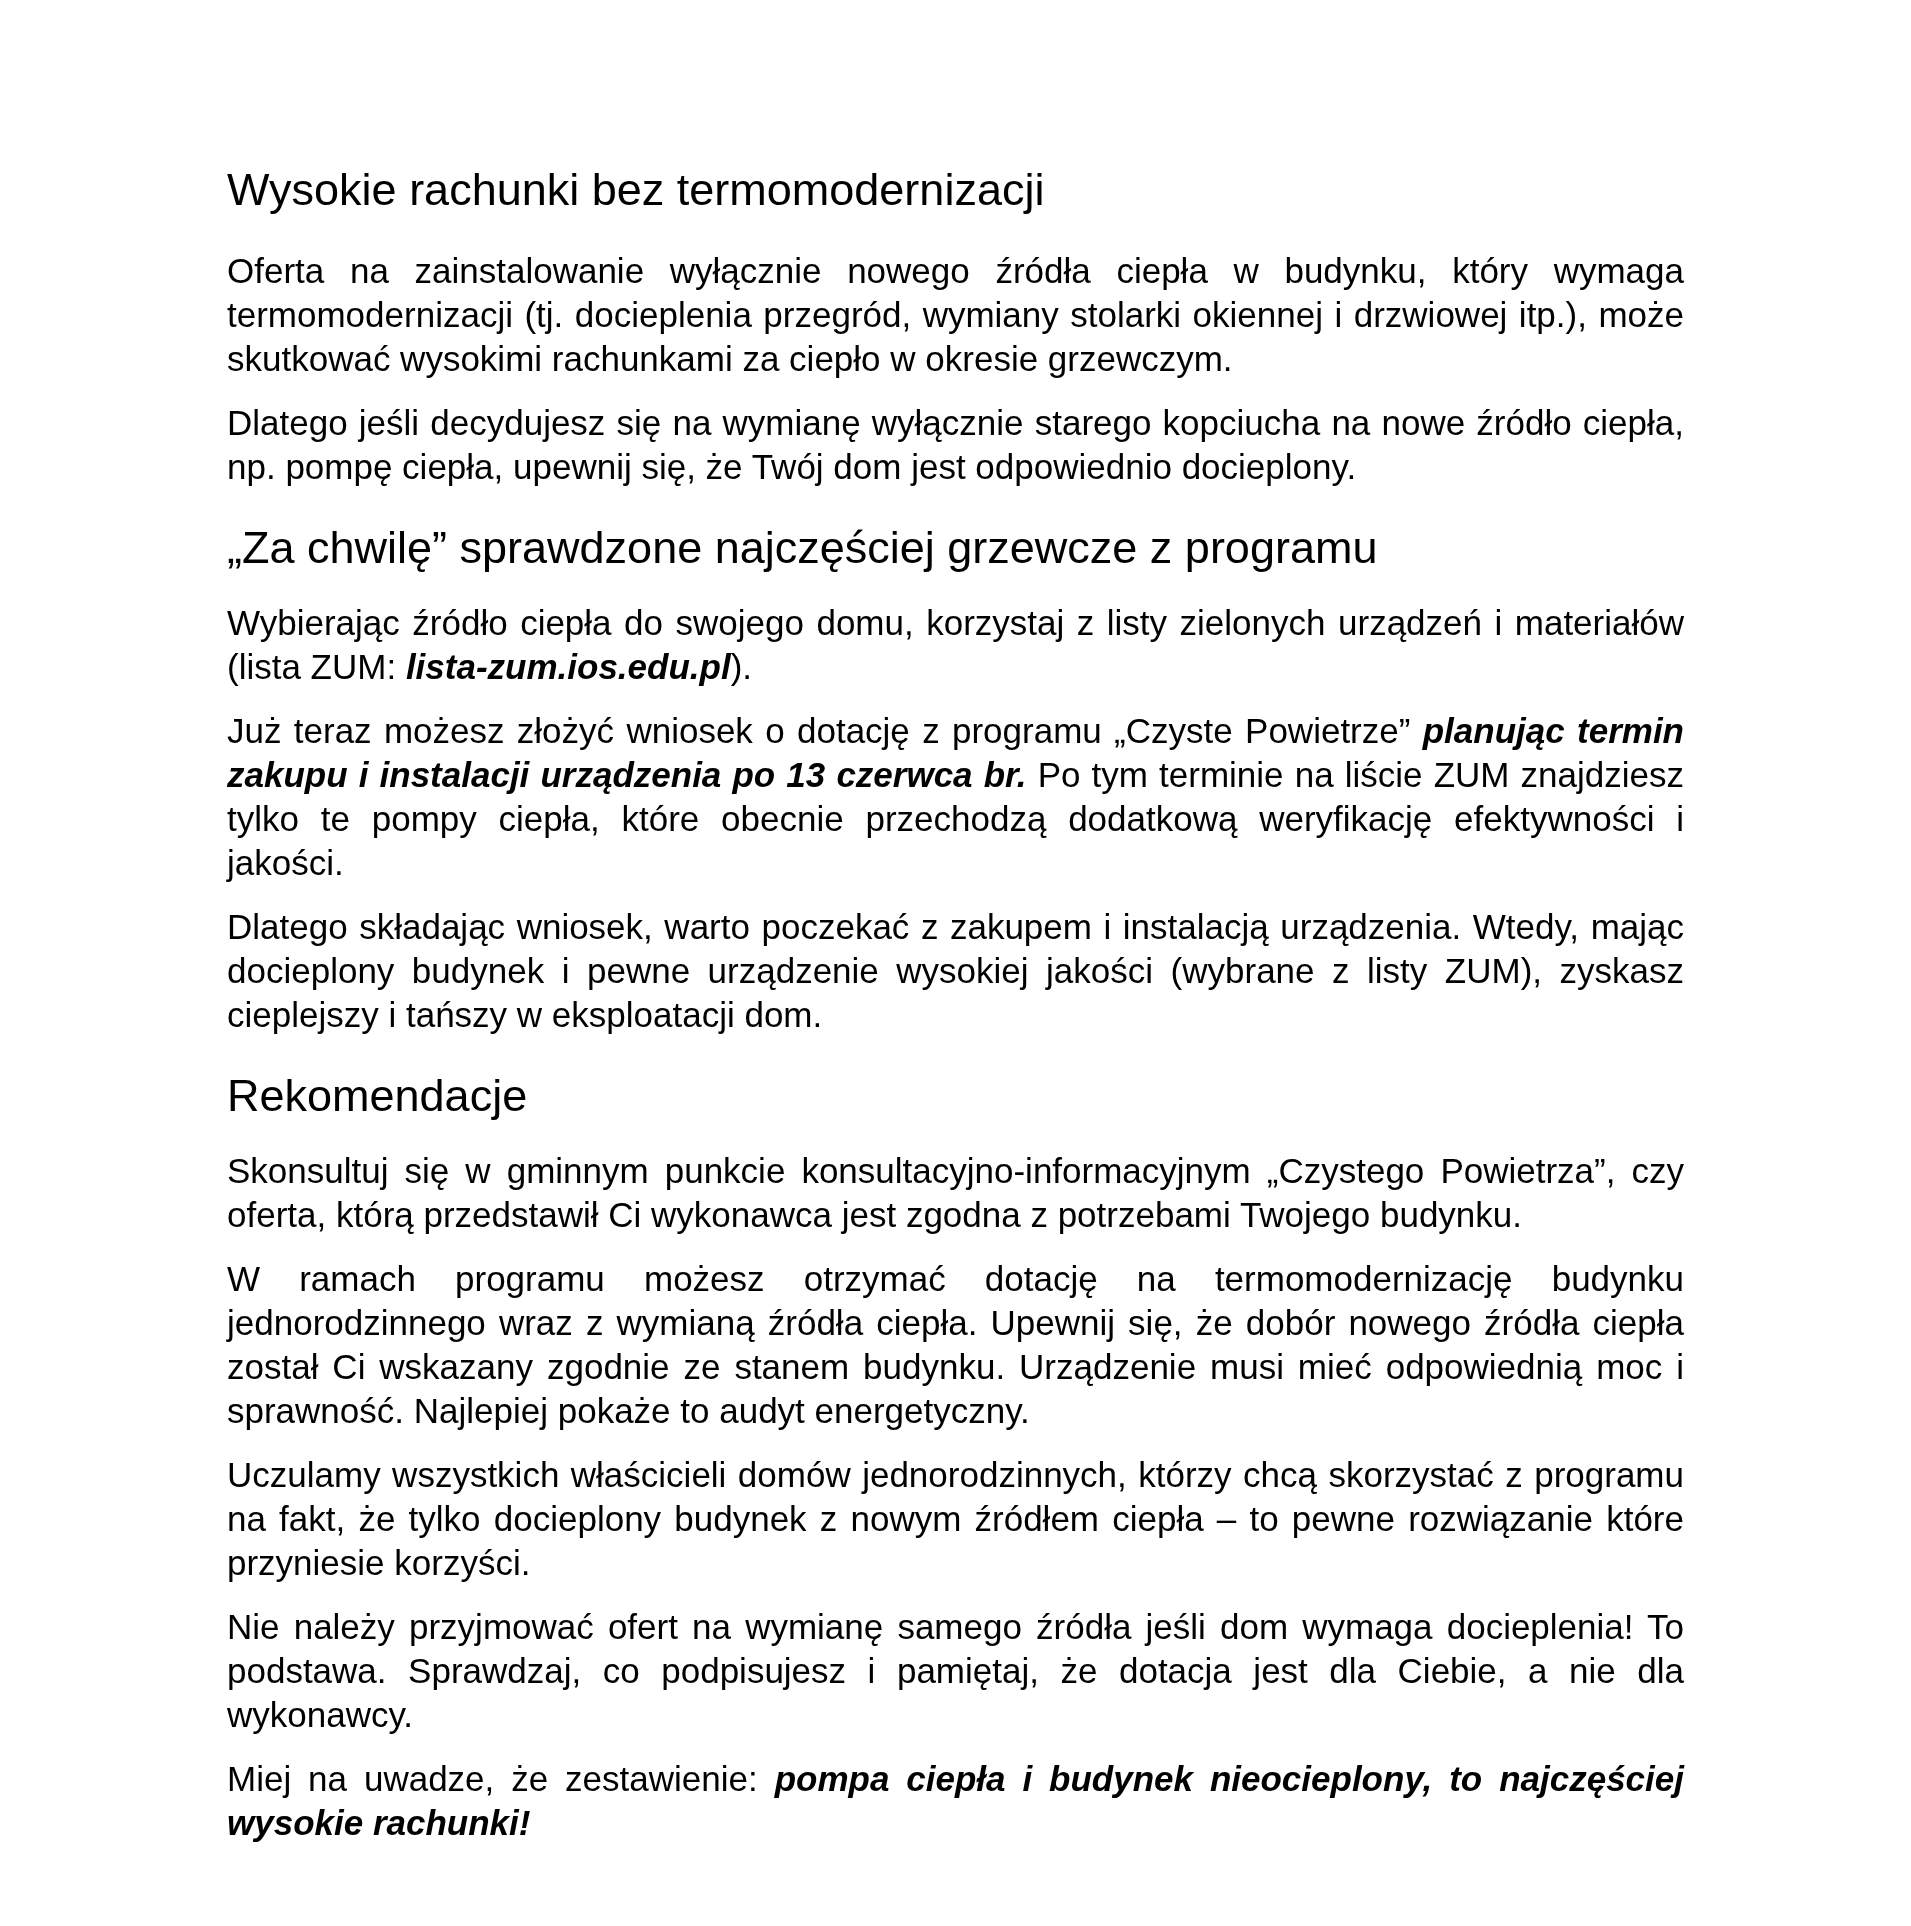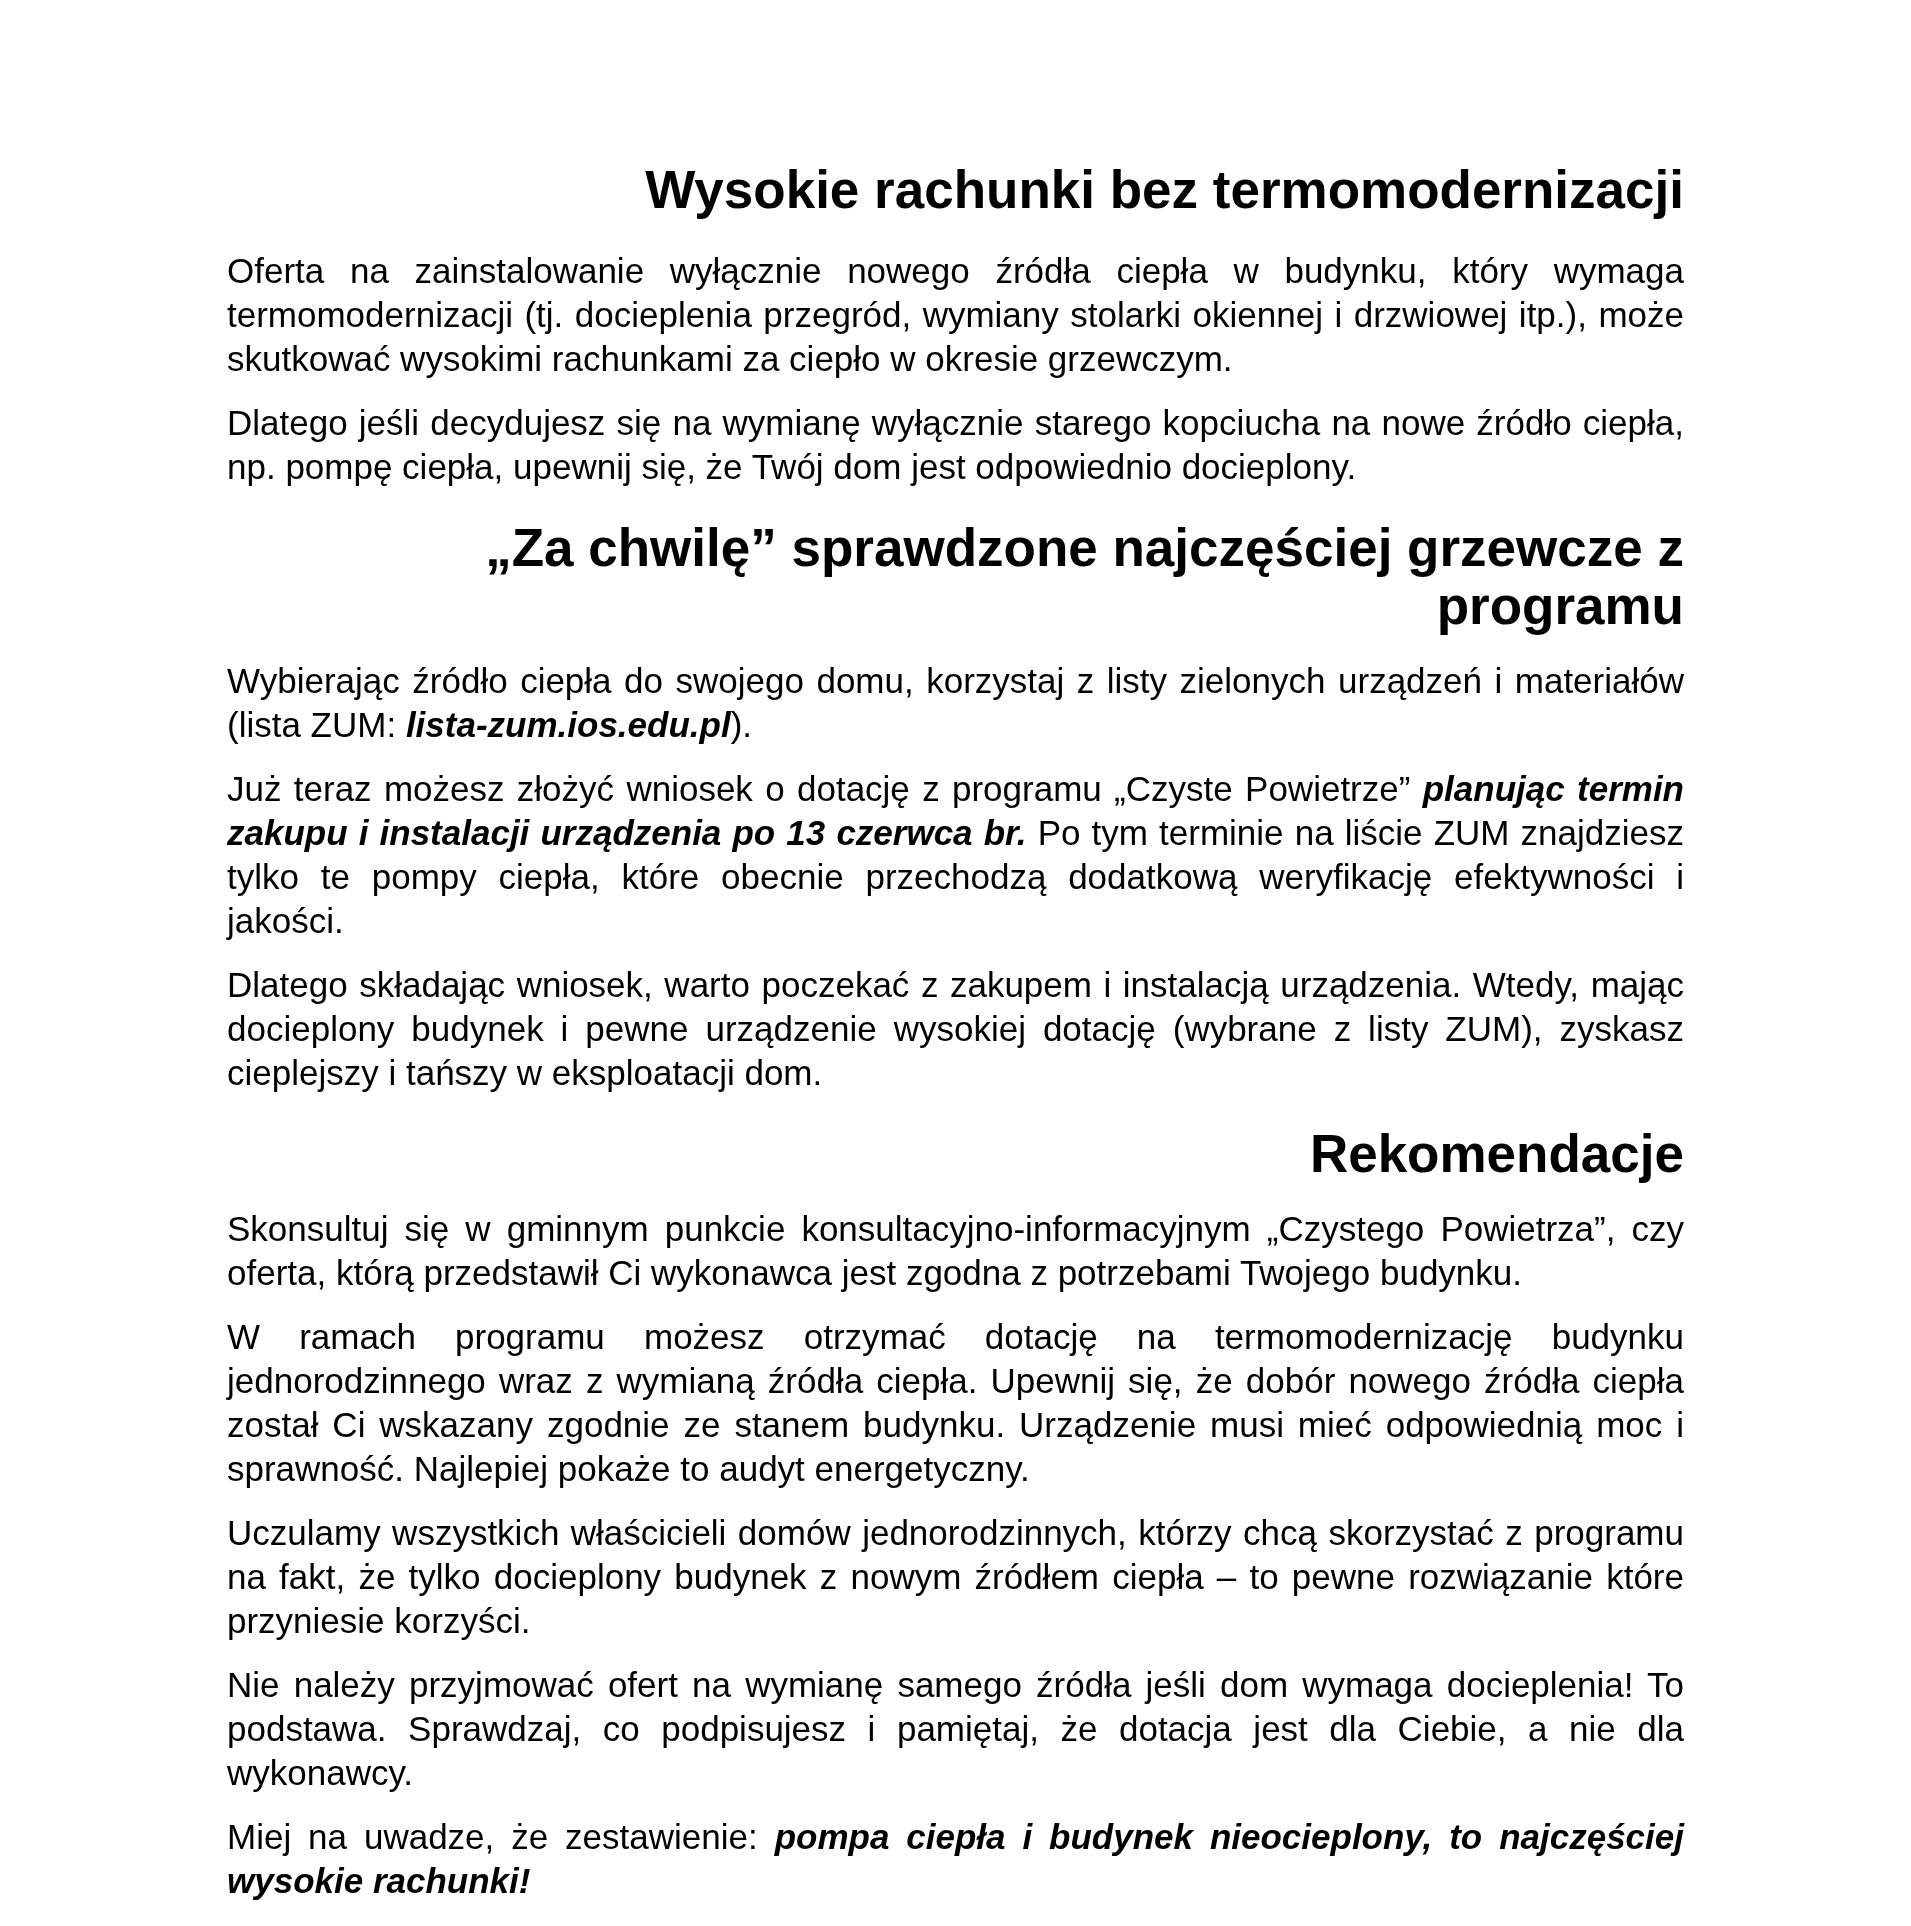--- a/index.html
+++ b/index.html
@@ -10,25 +10,25 @@
     position: relative;
     overflow: hidden;
   }
   .page {
     box-sizing: border-box;
     width: 1911px; height: 2703px;
     padding: 161px 227px 0 227px;
     position: relative;
   }
   h1, h2 {
-    font-size: 53px;
-    font-weight: 700;
+    font-size: 45px;
+    font-weight: 400;
     line-height: 58px;
     margin: 0 0 30px 0;
-    text-align: right;
+    text-align: left;
   }
   h2 { margin: 30px 0 24px 0; }
   p.para {
     font-size: 35px;
     line-height: 44px;
     margin: 0 0 20px 0;
     text-align: justify;
   }
   p.para b { font-weight: 700; font-style: italic; }
 </style>
@@ -42,21 +42,21 @@
   <p class="para">Oferta na zainstalowanie wyłącznie nowego źródła ciepła w budynku, który wymaga termomodernizacji (tj. docieplenia przegród, wymiany stolarki okiennej i drzwiowej itp.), może skutkować wysokimi rachunkami za ciepło w okresie grzewczym.</p>
 
   <p class="para">Dlatego jeśli decydujesz się na wymianę wyłącznie starego kopciucha na nowe źródło ciepła, np. pompę ciepła, upewnij się, że Twój dom jest odpowiednio docieplony.</p>
 
   <h2>„Za chwilę” sprawdzone najczęściej grzewcze z programu</h2>
 
   <p class="para"><span>Wybierając źródło ciepła do swojego domu, korzystaj z listy zielonych urządzeń i materiałów (lista ZUM: </span><b>lista-zum.ios.edu.pl</b><span>).</span></p>
 
   <p class="para"><span>Już teraz możesz złożyć wniosek o dotację z programu „Czyste Powietrze” </span><b>planując termin zakupu i instalacji urządzenia po 13 czerwca br.</b><span> Po tym terminie na liście ZUM znajdziesz tylko te pompy ciepła, które obecnie przechodzą dodatkową weryfikację efektywności i jakości.</span></p>
 
-  <p class="para">Dlatego składając wniosek, warto poczekać z zakupem i instalacją urządzenia. Wtedy, mając docieplony budynek i pewne urządzenie wysokiej dotację (wybrane z listy ZUM), zyskasz cieplejszy i tańszy w eksploatacji dom.</p>
+  <p class="para">Dlatego składając wniosek, warto poczekać z zakupem i instalacją urządzenia. Wtedy, mając docieplony budynek i pewne urządzenie wysokiej jakości (wybrane z listy ZUM), zyskasz cieplejszy i tańszy w eksploatacji dom.</p>
 
   <h2>Rekomendacje</h2>
 
   <p class="para">Skonsultuj się w gminnym punkcie konsultacyjno-informacyjnym „Czystego Powietrza”, czy oferta, którą przedstawił Ci wykonawca jest zgodna z potrzebami Twojego budynku.</p>
 
   <p class="para">W ramach programu możesz otrzymać dotację na termomodernizację budynku jednorodzinnego wraz z wymianą źródła ciepła. Upewnij się, że dobór nowego źródła ciepła został Ci wskazany zgodnie ze stanem budynku. Urządzenie musi mieć odpowiednią moc i sprawność. Najlepiej pokaże to audyt energetyczny.</p>
 
   <p class="para">Uczulamy wszystkich właścicieli domów jednorodzinnych, którzy chcą skorzystać z programu na fakt, że tylko docieplony budynek z nowym źródłem ciepła – to pewne rozwiązanie które przyniesie korzyści.</p>
 
 

